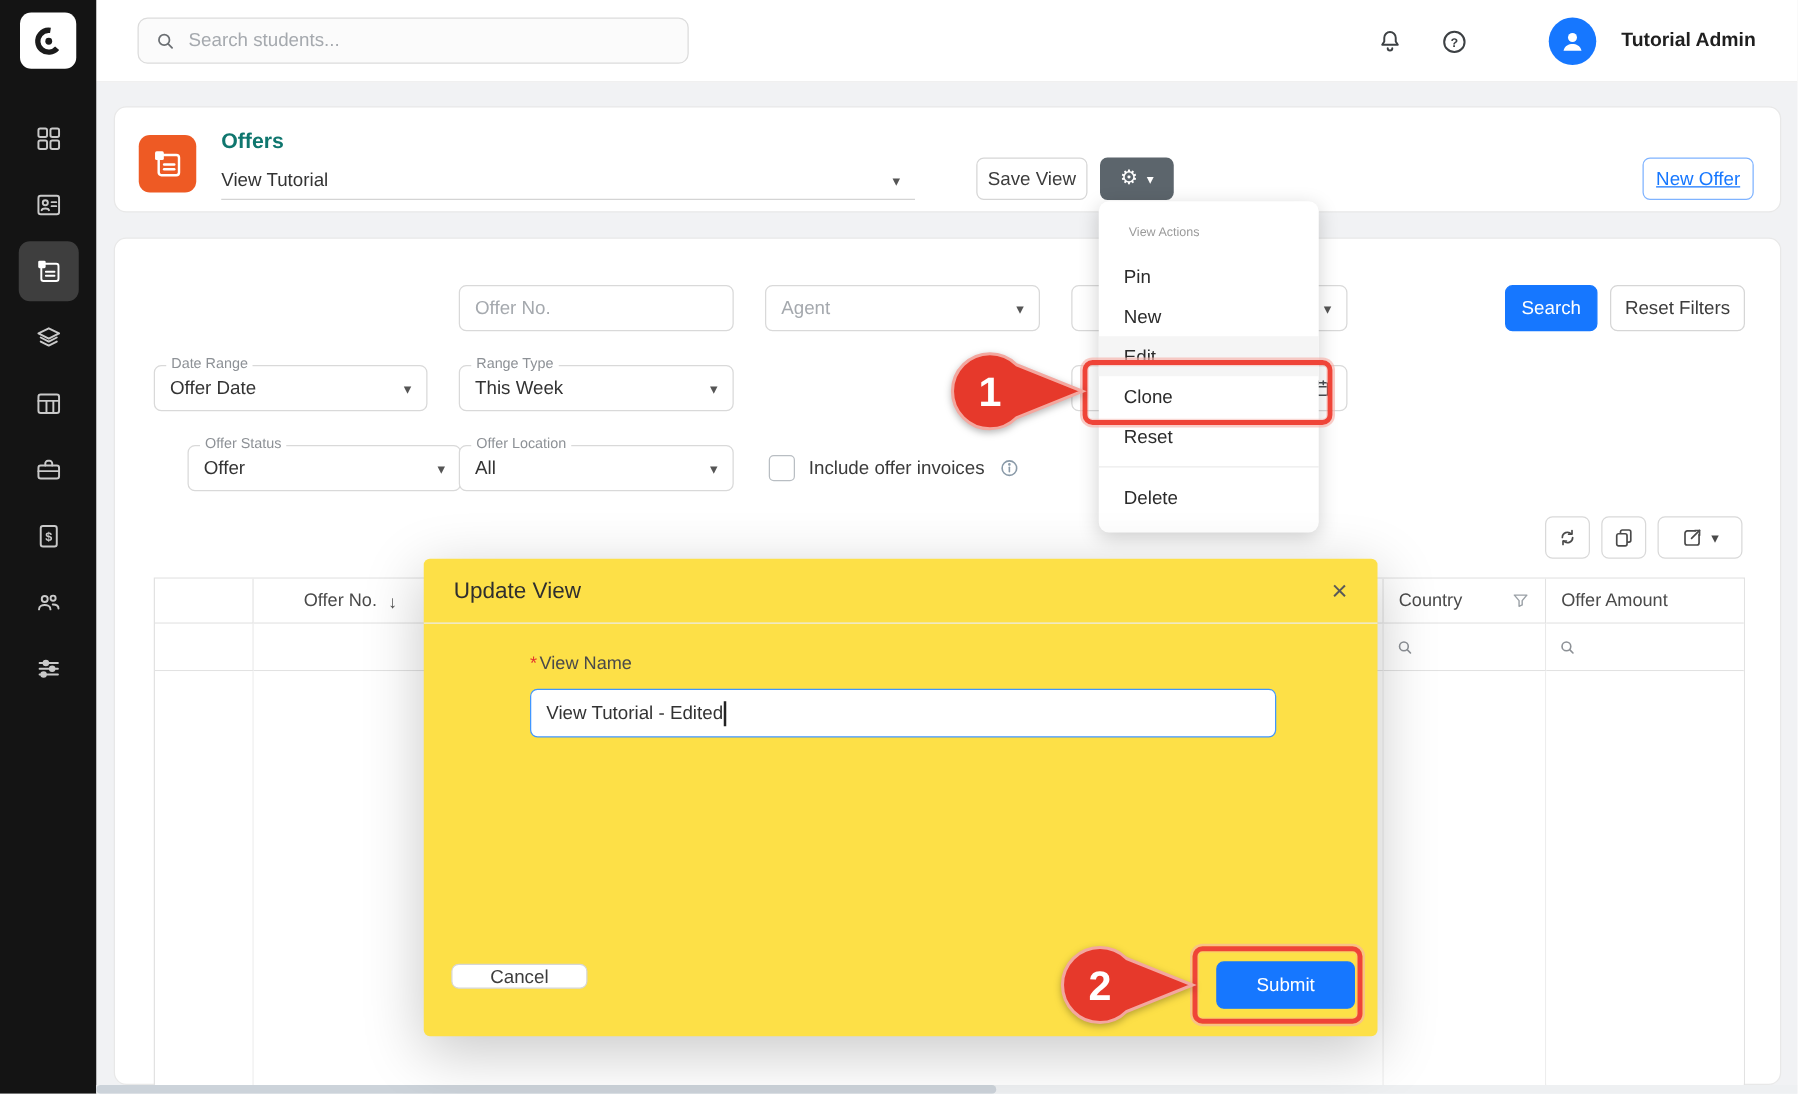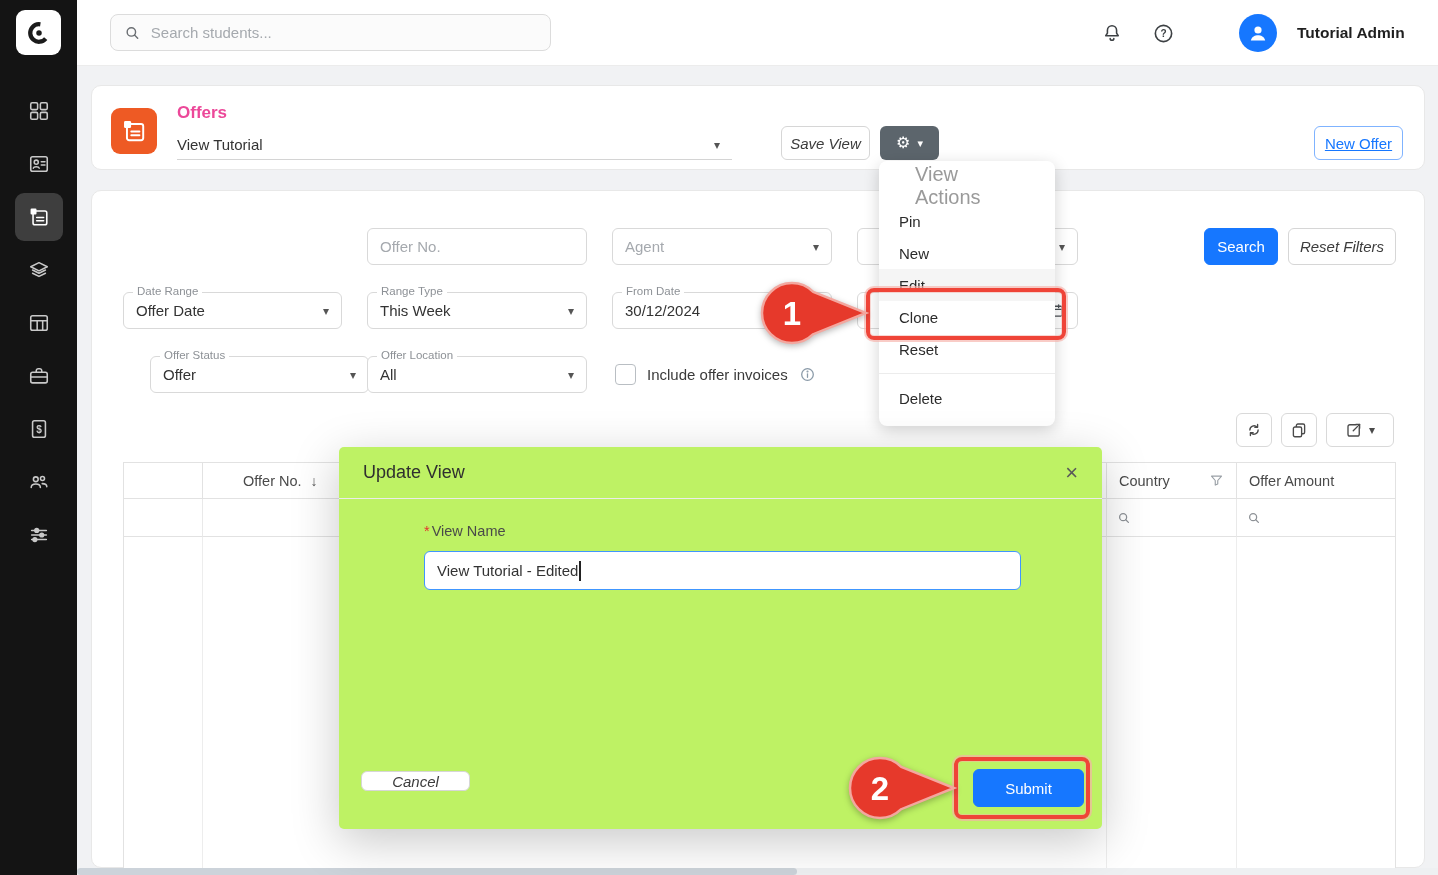--- a/index.html
+++ b/index.html
@@ -26,25 +26,25 @@
   #avatar { position: absolute; left: 1162px; top: 14px; width: 38px; height: 38px; border-radius: 50%; background: #1677ff; display: flex; align-items: center; justify-content: center; cursor: pointer; }
   #user-name { position: absolute; left: 1220px; top: 0; height: 66px; line-height: 66px; font-size: 15.5px; font-weight: bold; color: #1f1f1f; }
 
   
   .card { position: absolute; background: #fff; border: 1px solid #e8e8e8; border-radius: 10px; }
   #header-card { left: 91px; top: 85px; width: 1334px; height: 85px; z-index: 6; }
   #filter-card { left: 91px; top: 190px; width: 1334px; height: 678px; z-index: 6; }
 
   
   #offers-badge { position: absolute; left: 19px; top: 22px; width: 46px; height: 46px; border-radius: 9px; background: #ee5a24; display: flex; align-items: center; justify-content: center; }
-  #page-title { position: absolute; left: 85px; top: 17px; font-size: 17px; font-weight: bold; color: #ec4899; }
+  #page-title { position: absolute; left: 85px; top: 17px; font-size: 17px; font-weight: bold; color: #0f766e; }
   #view-select { position: absolute; left: 85px; top: 44px; width: 555px; height: 30px; border-bottom: 1px solid #d4d4d4; display: flex; align-items: center; font-size: 15px; color: #333; cursor: pointer; padding-right: 12px; }
   .caret-icon { margin-left: auto; font-size: 12px; color: #555; }
   .btn { display: flex; align-items: center; justify-content: center; border-radius: 6px; font-size: 15px; cursor: pointer; }
-  .btn-default { background: #fff; border: 1px solid #d6d6d6; color: #3c3c3c; font-style: italic; }
+  .btn-default { background: #fff; border: 1px solid #d6d6d6; color: #3c3c3c; }
   .btn-primary { background: #1677ff; border: 1px solid #1677ff; color: #fff; }
   .btn-outline { background: #fff; border: 1px solid #7fb3ff; color: #1677ff; }
   #save-view-btn { position: absolute; left: 689px; top: 40px; width: 89px; height: 34px; }
   #gear-btn { position: absolute; left: 788px; top: 40px; width: 59px; height: 34px; background: #5c656c; border-radius: 6px; color: #fff; display: flex; align-items: center; justify-content: center; gap: 7px; cursor: pointer; }
   #gear-btn .gear { font-size: 16px; line-height: 1; }
   #gear-btn .caret-icon { margin: 0; color: #fff; font-size: 11px; }
   #new-offer-btn { position: absolute; right: 21px; top: 40px; width: 89px; height: 34px; text-decoration: underline; }
 
   
   .f-input { position: absolute; height: 37px; border: 1px solid #d9d9d9; border-radius: 6px; background: #fff; display: flex; align-items: center; padding: 0 12px; font-size: 15px; color: #333; }
@@ -81,27 +81,27 @@
   .tf { height: 38px; border-right: 1px solid #e9e9e9; border-bottom: 1px solid #e2e2e2; display: flex; align-items: center; padding: 0 10px; background: #fff; }
   .tf:last-child { border-right: 0; }
   .tbody-cell { height: 331px; border-right: 1px solid #ededed; background: #fff; }
   .tbody-cell:last-child { border-right: 0; }
   #th-offer-no { padding-left: 40px; gap: 9px; }
   #th-country { justify-content: space-between; }
   .sort-icon { font-size: 14px; color: #555; }
 
   
   #view-menu { position: absolute; left: 879px; top: 161px; width: 176px; background: #fff; border-radius: 8px; box-shadow: 0 4px 16px rgba(0,0,0,.18); padding: 10px 0 12px 0; z-index: 20; }
-  #view-menu .menu-title { height: 30px; padding: 0 36px; display: flex; align-items: center; color: #9a9a9a; font-size: 20px; margin-bottom: 4px; }
+  #view-menu .menu-title { height: 30px; padding: 0 24px; display: flex; align-items: center; color: #9a9a9a; font-size: 10px; margin-bottom: 4px; }
   .menu-item { height: 32px; padding: 0 20px; display: flex; align-items: center; font-size: 15px; color: #2b2b2b; cursor: pointer; }
   .menu-item.hover { background: #f5f5f5; }
   .menu-divider { height: 1px; background: #ececec; margin: 8px 0; }
 
   
-  #modal { position: absolute; left: 339px; top: 447px; width: 763px; height: 382px; background: #bef264; border-radius: 5px; box-shadow: 0 12px 48px rgba(0,0,0,.22); z-index: 40; }
+  #modal { position: absolute; left: 339px; top: 447px; width: 763px; height: 382px; background: #fde047; border-radius: 5px; box-shadow: 0 12px 48px rgba(0,0,0,.22); z-index: 40; }
   #modal-header { height: 52px; border-bottom: 1px solid #ebebeb; display: flex; align-items: center; padding: 0 24px; }
   #modal-title { font-size: 18px; color: #2f2f2f; }
   #modal-close { margin-left: auto; font-size: 22px; color: #595959; cursor: pointer; line-height: 1; }
   #view-name-label { position: absolute; left: 85px; top: 76px; font-size: 14.5px; color: #4a4a4a; }
   .req { color: #e3342f; margin-right: 2px; }
   #view-name-input { position: absolute; left: 85px; top: 104px; width: 597px; height: 39px; border: 1.5px solid #4096ff; border-radius: 6px; display: flex; align-items: center; padding: 0 12px; font-size: 15px; color: #333; background: #fff; cursor: text; }
   #text-cursor { width: 1.5px; height: 20px; background: #222; margin-left: 1px; }
   #modal-cancel { position: absolute; left: 22px; top: 324px; width: 109px; height: 20px; align-items: center; }
   #modal-submit { position: absolute; left: 634px; top: 322px; width: 111px; height: 38px; }
 
@@ -280,24 +280,20 @@
 
     <div class="f-input" id="flt-date-range">
       <span class="float-label">Date Range</span>
       <span>Offer Date</span>
       <span class="caret-icon">▾</span>
     </div>
     <div class="f-input" id="flt-range-type">
       <span class="float-label">Range Type</span>
       <span>This Week</span>
       <span class="caret-icon">▾</span>
-    </div>
-    <div class="f-input" id="flt-from-date">
-      <span class="float-label">From Date</span>
-      <span>30/12/2024</span>
     </div>
     <div class="f-input" id="flt-hidden2">
       <svg style="margin-left:auto" width="17" height="17" viewBox="0 0 24 24" fill="none" stroke="#4a4f54" stroke-width="1.8" stroke-linecap="round">
         <rect x="4" y="6" width="16" height="14" rx="2"></rect>
           <path d="M4 10.5h16"></path>
           <path d="M9 4v4"></path>
           <path d="M15 4v4"></path>
       </svg>
     </div>
 

